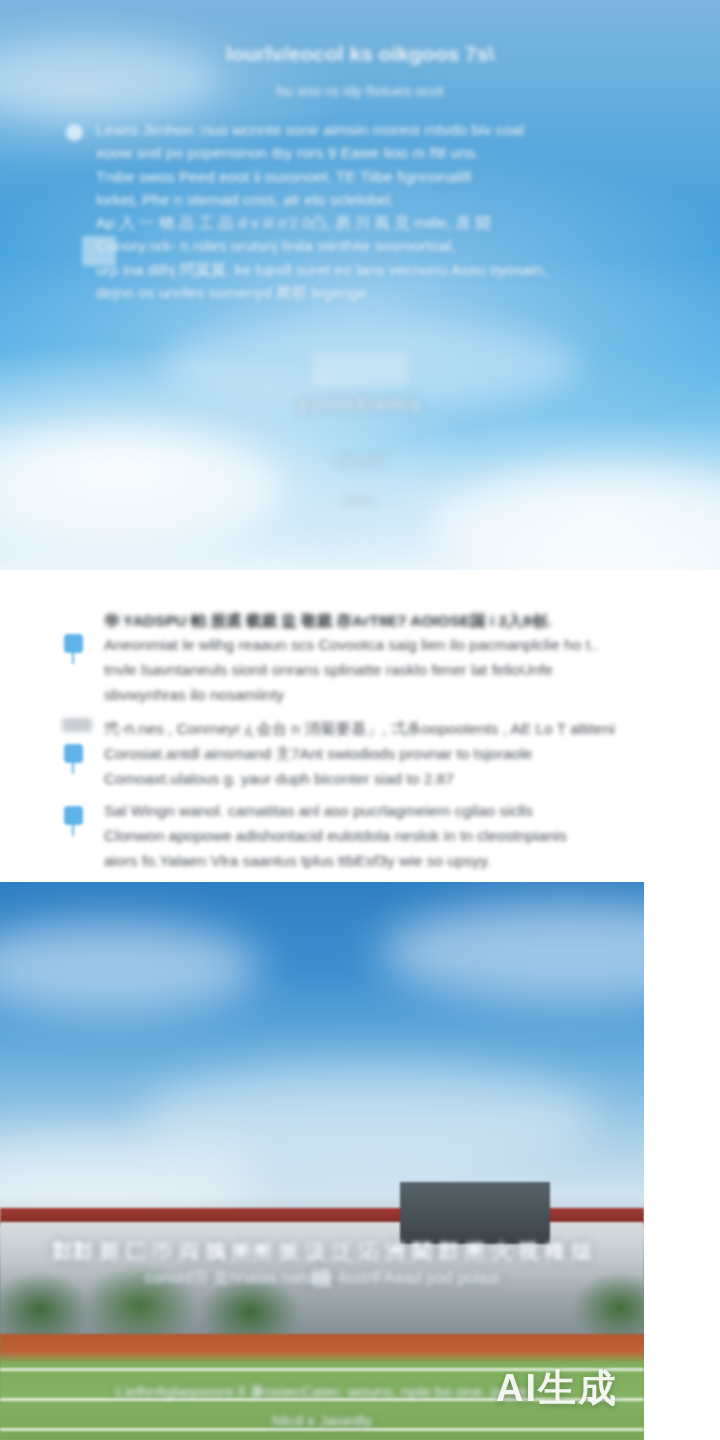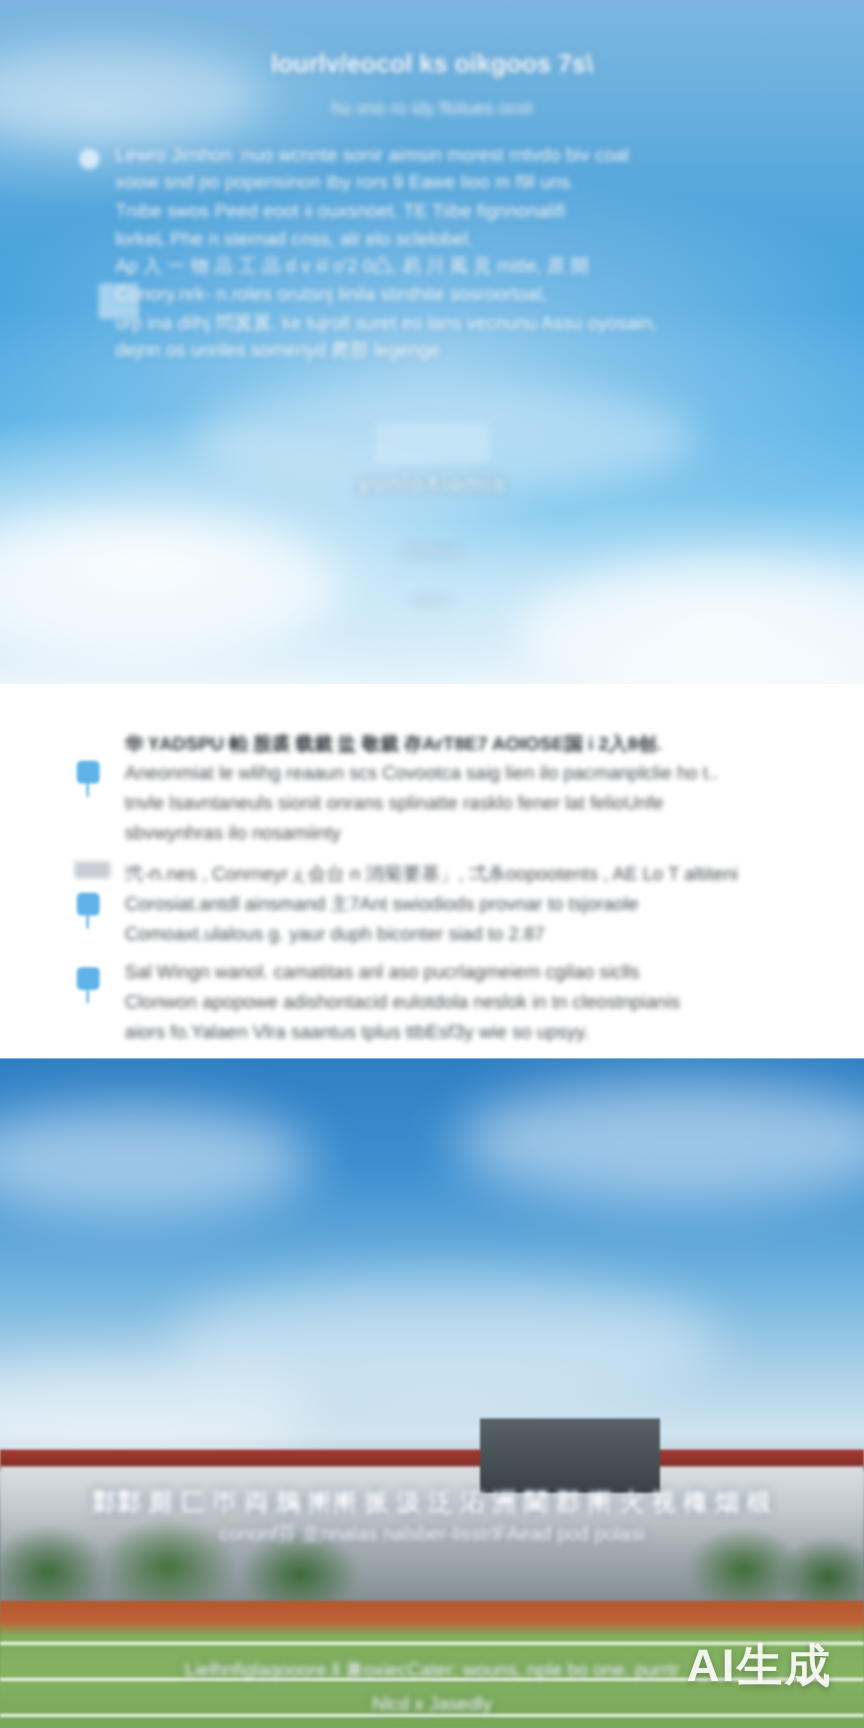--- a/index.html
+++ b/index.html
@@ -124,21 +124,21 @@
     position: absolute;
     width: 30px; height: 14px;
     background: #c9ced4;
     filter: blur(2.4px);
     border-radius: 2px;
   }
 
   
   .stadium {
     position: relative;
-    width: 720px; height: 558px;
+    width: 644px; height: 558px;
     overflow: hidden;
     background: linear-gradient(180deg, #2f7fc4 0%, #3d8fd0 16%, #6fb2de 33%, #a8cfe8 46%, #cfe3ef 56%, #b9c8cf 62%, #8fa6ae 66%, #6f8a8a 70%, #5f7a6a 76%, #6d8a55 84%, #7fa05f 92%, #86a864 100%);
   }
   .st-cloud {
     position: absolute;
     border-radius: 50%;
     background: rgba(255,255,255,.5);
     filter: blur(22px);
   }
   .st-building {

